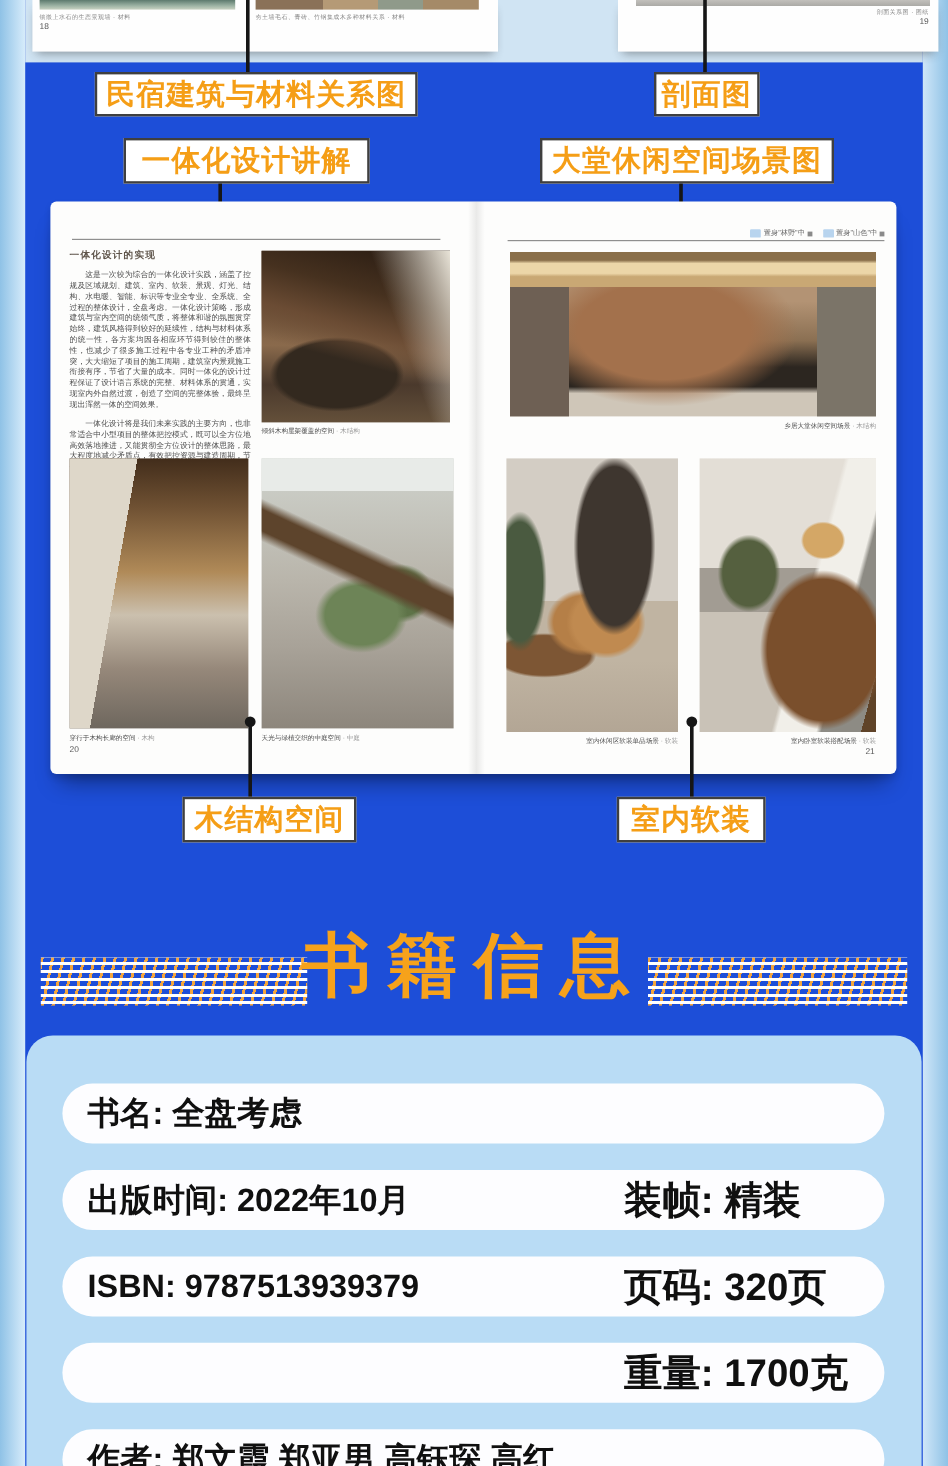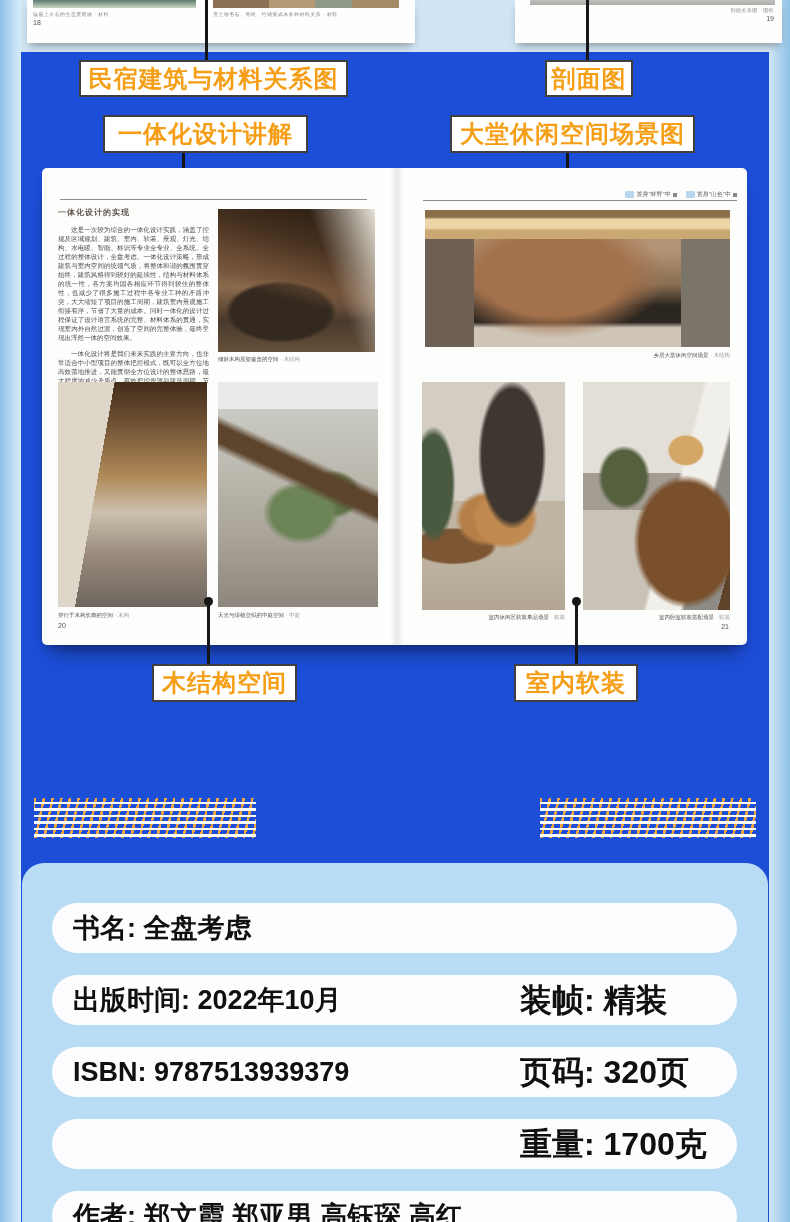--- a/index.html
+++ b/index.html
@@ -206,20 +206,21 @@
   <div class="cline" style="left:575px;top:604px;height:61px;"></div>
 
   <div class="callout" style="left:136px;top:664px;width:145px;height:38px;margin-left:16px;">
     <span>木结构空间</span>
   </div>
   <div class="callout" style="left:514px;top:664px;width:124px;height:38px;font-family:Liberation Serif, serif;">
     <span>室内软装</span>
   </div>
 
   <div class="abs deco" style="left:34px;width:222px;"></div>
+  <div class="abs section-title">书籍信息</div>
   <div class="abs deco" style="left:540px;width:216px;"></div>
 
   <div class="abs bluebox">
     <div class="pill" style="top:40px;">
       <span class="lt">书名: 全盘考虑</span>
       <span class="rt"></span>
     </div>
     <div class="pill" style="top:112px;text-align:center;">
       <span class="lt">出版时间: 2022年10月</span>
       <span class="rt">装帧: 精装</span>

